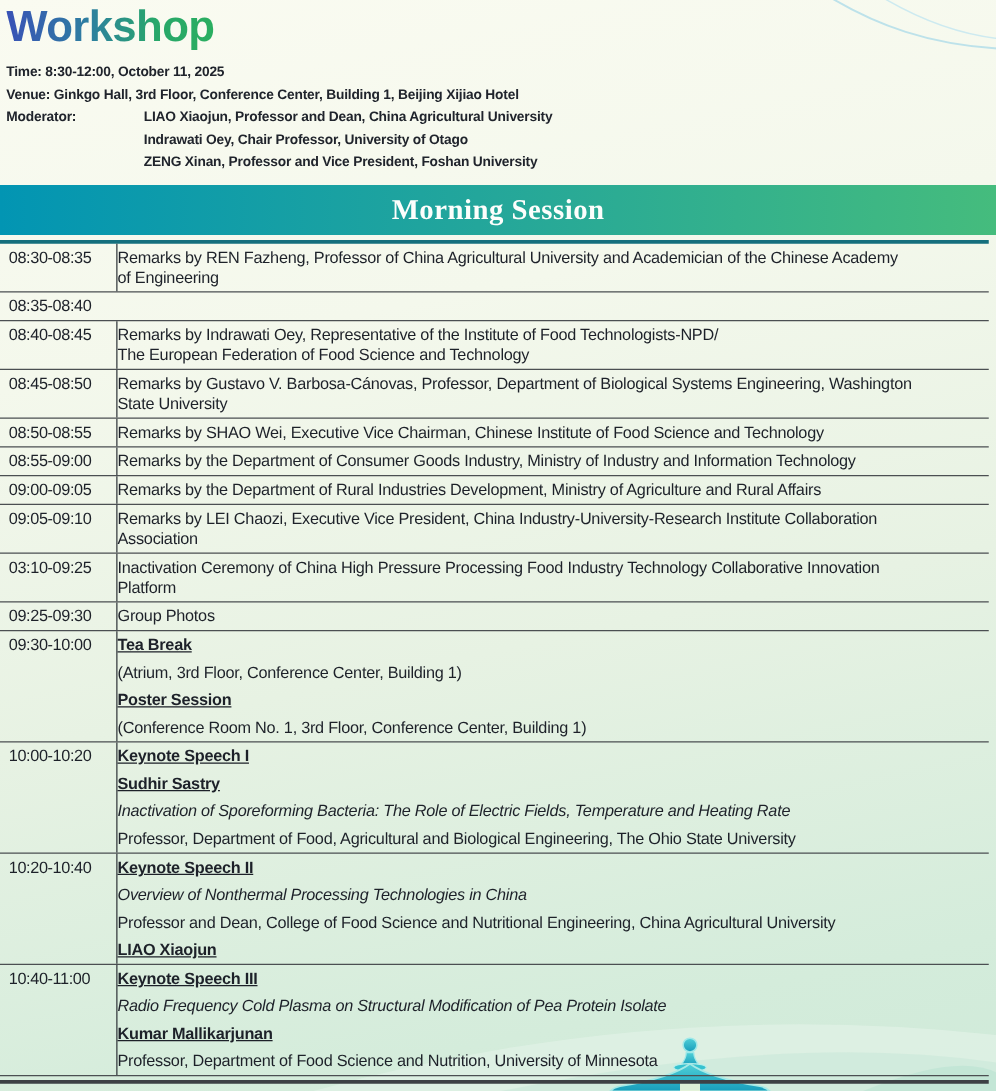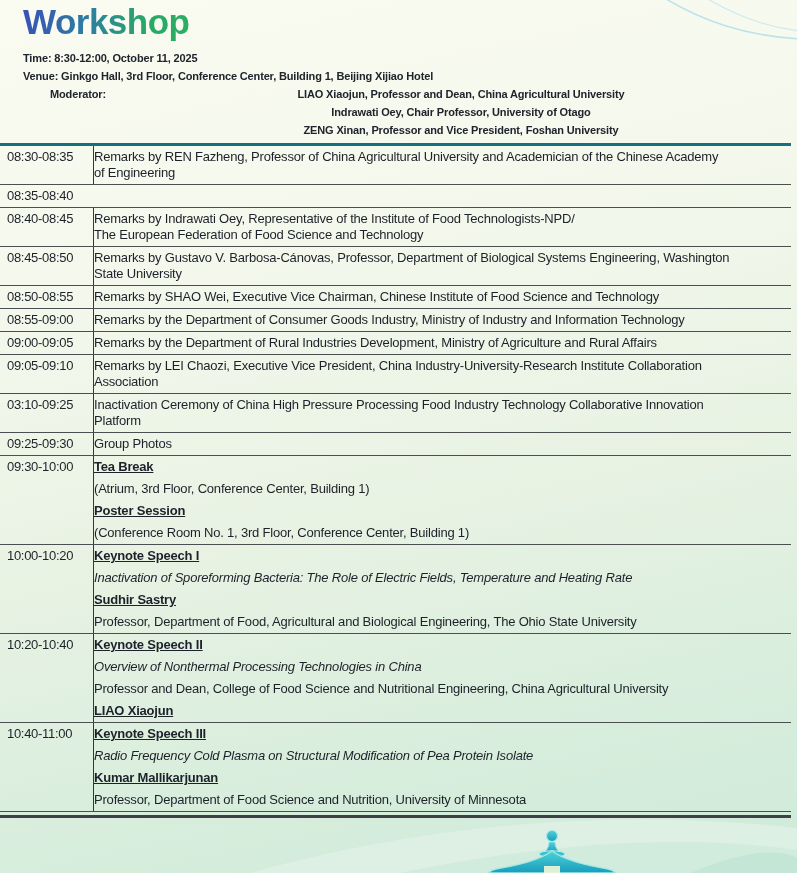--- a/index.html
+++ b/index.html
@@ -6,31 +6,31 @@
   body {
     width:797px; height:873px;
     position:relative; overflow:hidden;
     font-family:"Liberation Sans", sans-serif;
     color:#1d2129;
     background:linear-gradient(168deg,#fafbf1 0%,#f4f8ec 30%,#e7f2e3 58%,#d4ecdb 88%,#cfead9 100%);
   }
   .decor { position:absolute; inset:0; z-index:0; pointer-events:none; }
   .content { position:relative; z-index:1; }
 
-  header { padding:2px 8px 0 23px; }
+  header { padding:2px 8px 0 5px; }
   h1.title {
     margin:0; font-size:35px; font-weight:bold; line-height:40px; letter-spacing:-0.5px;
     width:max-content;
     background:linear-gradient(90deg, var(--title_gradient_start,#3952b6) 0%, #2d7fa0 40%, #28a76a 72%, var(--title_gradient_end,#2aae60) 100%);
     -webkit-background-clip:text; background-clip:text;
     -webkit-text-fill-color:transparent; color:transparent;
   }
   .info { margin-top:7px; font-size:11px; font-weight:bold; line-height:18px; letter-spacing:-0.15px; color:#20242c; }
   .info-line { white-space:nowrap; }
-  .moderator-grid { display:grid; grid-template-columns:110px auto;text-align:center; }
+  .moderator-grid { display:grid; grid-template-columns:110px auto; }
 
   .banner {
     margin-top:9px; height:40px;
     background:linear-gradient(90deg, var(--banner_gradient_start,#0295b3) 0%, #23a69b 48%, var(--banner_gradient_end,#45bc7d) 100%);
     display:flex; align-items:center; justify-content:center;
   }
   .banner-title {
     font-family:"Liberation Serif", serif; font-weight:bold; font-size:23px;
     color:var(--banner_text,#fdfefc); letter-spacing:0.4px;
   }
@@ -92,20 +92,23 @@
           <div>Moderator:</div>
           <div>
             <div class="info-line">LIAO Xiaojun, Professor and Dean, China Agricultural University</div>
             <div class="info-line">Indrawati Oey, Chair Professor, University of Otago</div>
             <div class="info-line">ZENG Xinan, Professor and Vice President, Foshan University</div>
           </div>
         </div>
       </div>
   </header>
 
+  <div class="banner">
+    <span class="banner-title">Morning Session</span>
+  </div>
 
   <div class="schedule" id="schedule">
       <div class="srow">
     <div class="time-cell">08:30-08:35</div>
     <div class="content-cell">
           <div class="cline normal">Remarks by REN Fazheng, Professor of China Agricultural University and Academician of the Chinese Academy</div>
           <div class="cline normal">of Engineering</div>
         </div>
   </div>
       <div class="srow">
@@ -169,22 +172,22 @@
           <div class="cline bold">Tea Break</div>
           <div class="cline normal">(Atrium, 3rd Floor, Conference Center, Building 1)</div>
           <div class="cline bold">Poster Session</div>
           <div class="cline normal">(Conference Room No. 1, 3rd Floor, Conference Center, Building 1)</div>
         </div>
   </div>
       <div class="srow block">
     <div class="time-cell">10:00-10:20</div>
     <div class="content-cell">
           <div class="cline bold">Keynote Speech I</div>
+          <div class="cline bold">Sudhir Sastry</div>
           <div class="cline italic">Inactivation of Sporeforming Bacteria: The Role of Electric Fields, Temperature and Heating Rate</div>
-          <div class="cline bold">Sudhir Sastry</div>
           <div class="cline normal">Professor, Department of Food, Agricultural and Biological Engineering, The Ohio State University</div>
         </div>
   </div>
       <div class="srow block">
     <div class="time-cell">10:20-10:40</div>
     <div class="content-cell">
           <div class="cline bold">Keynote Speech II</div>
           <div class="cline italic">Overview of Nonthermal Processing Technologies in China</div>
           <div class="cline normal">Professor and Dean, College of Food Science and Nutritional Engineering, China Agricultural University</div>
           <div class="cline bold">LIAO Xiaojun</div>

